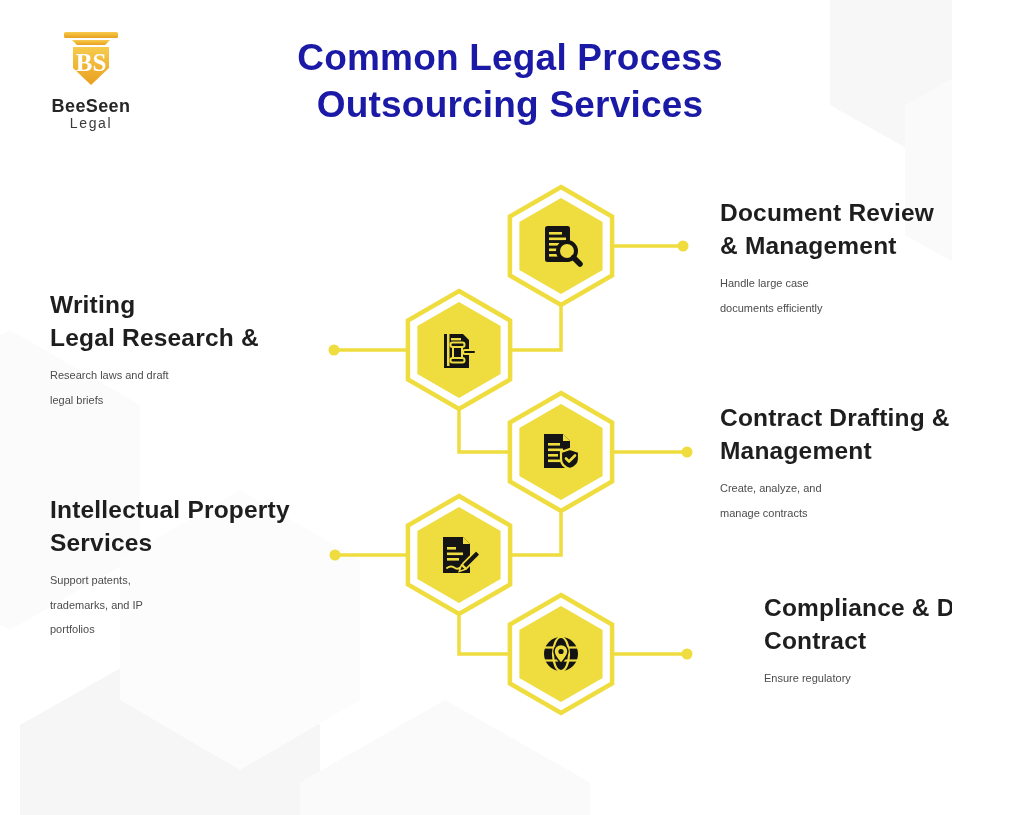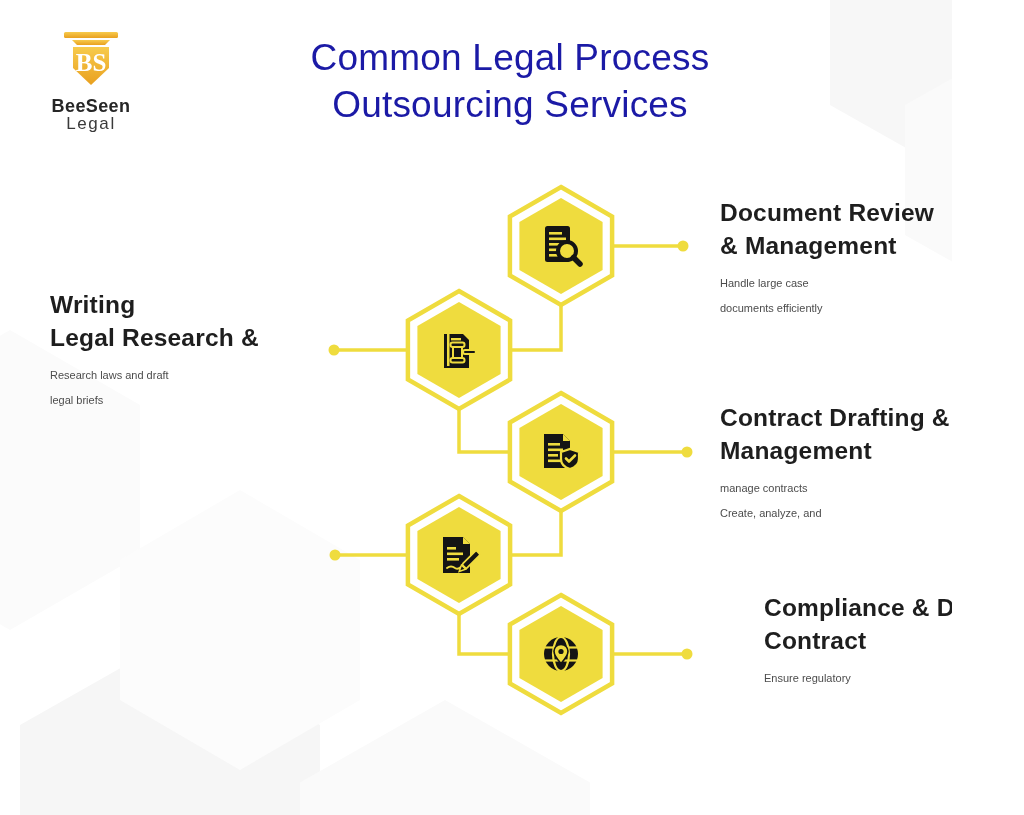--- a/index.html
+++ b/index.html
@@ -12,26 +12,26 @@
   
   .bg-hex{
     position:absolute;
     clip-path:polygon(50% 0%,100% 25%,100% 75%,50% 100%,0% 75%,0% 25%);
     pointer-events:none;
   }
 
   
   .logo{position:absolute;left:36px;top:30px;width:110px;text-align:center;}
   .logo .brand-name{font-size:18px;font-weight:600;color:#262626;letter-spacing:.4px;line-height:22px;margin-top:3px;}
-  .logo .brand-sub{font-size:17px;color:#3a3a3a;letter-spacing:1.6px;line-height:13px;}
+  .logo .brand-sub{font-size:14px;color:#3a3a3a;letter-spacing:1.6px;line-height:13px;}
 
   
   .title{
     position:absolute;left:240px;top:34px;width:540px;
-    text-align:center;color:#1b1aa6;font-weight:400;
+    text-align:center;color:#1b1aa6;font-weight:700;
     font-size:37px;line-height:47px;letter-spacing:.2px;
   }
 
   
   .connectors{position:absolute;left:0;top:0;width:1024px;height:815px;}
 
   
   .hex-node{position:absolute;width:112px;height:128px;}
   .hex-node svg{display:block;width:112px;height:128px;}
 
@@ -208,25 +208,36 @@
       <div>legal briefs</div>
     </div>
   </div>
 
   <div class="svc-text pos-right2">
     <div class="svc-title">
       <div>Contract Drafting &amp;</div>
       <div>Management</div>
     </div>
     <div class="svc-desc">
+      <div>Create, analyze, and</div>
       <div>manage contracts</div>
-      <div>Create, analyze, and</div>
-    </div>
-  </div>
-
+    </div>
+  </div>
+
+  <div class="svc-text pos-left2">
+    <div class="svc-title">
+      <div>Intellectual Property</div>
+      <div>Services</div>
+    </div>
+    <div class="svc-desc">
+      <div>Support patents,</div>
+      <div>trademarks, and IP</div>
+      <div>portfolios</div>
+    </div>
+  </div>
 
   <div class="svc-text pos-right3">
     <div class="svc-title">
       <div>Compliance &amp; Due</div>
       <div>Contract</div>
     </div>
     <div class="svc-desc">
       <div>Ensure regulatory</div>
     </div>
   </div>

